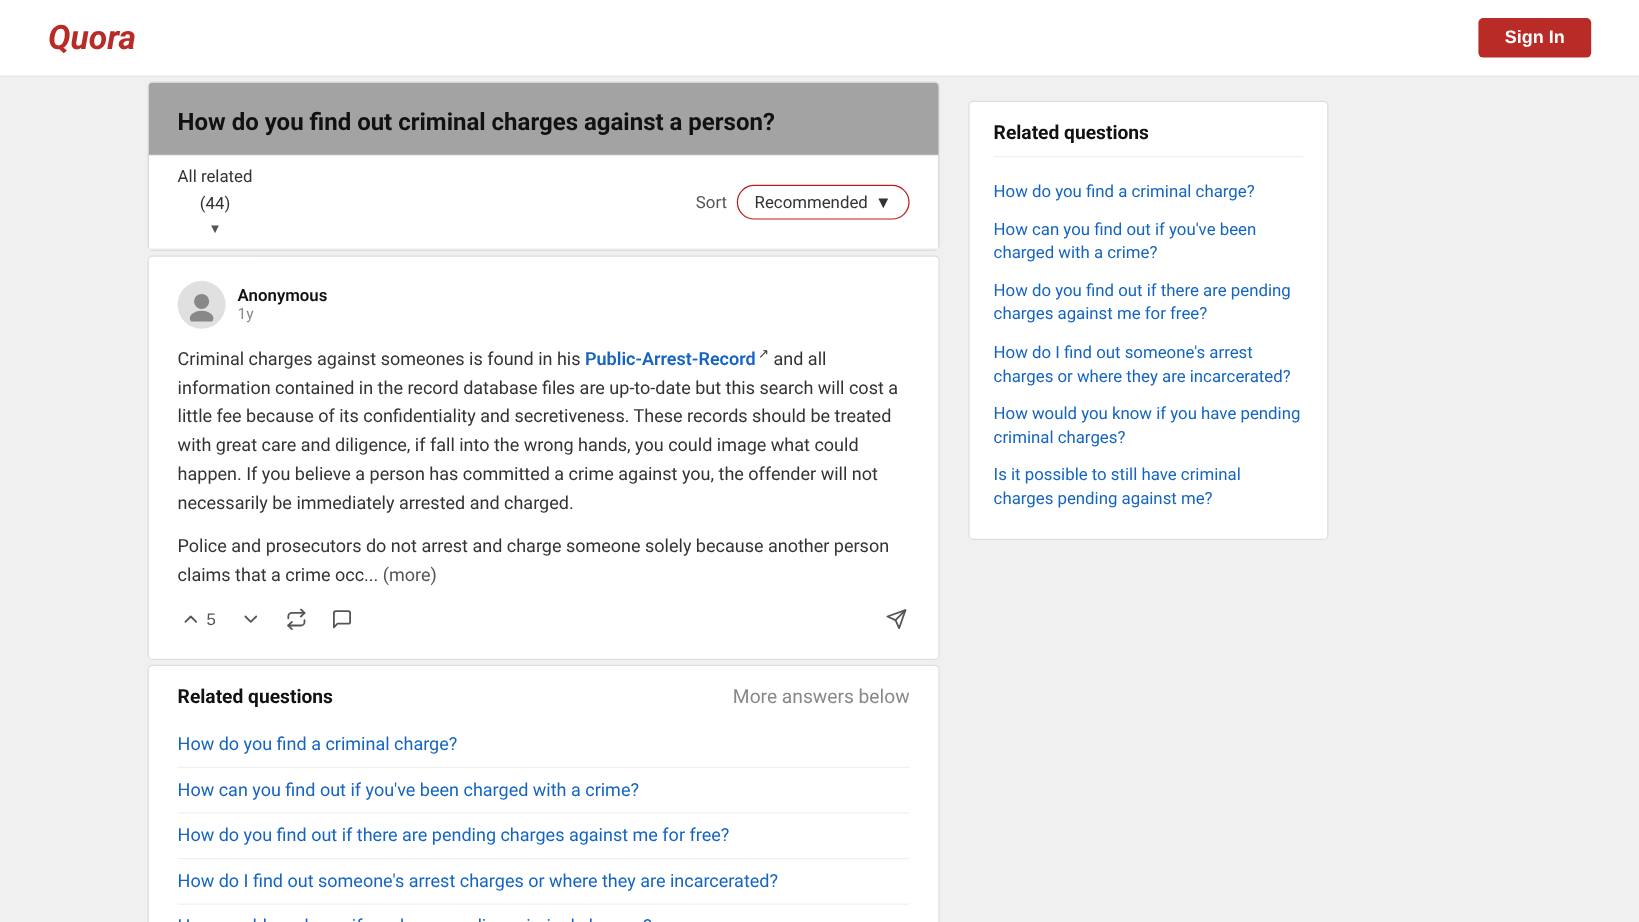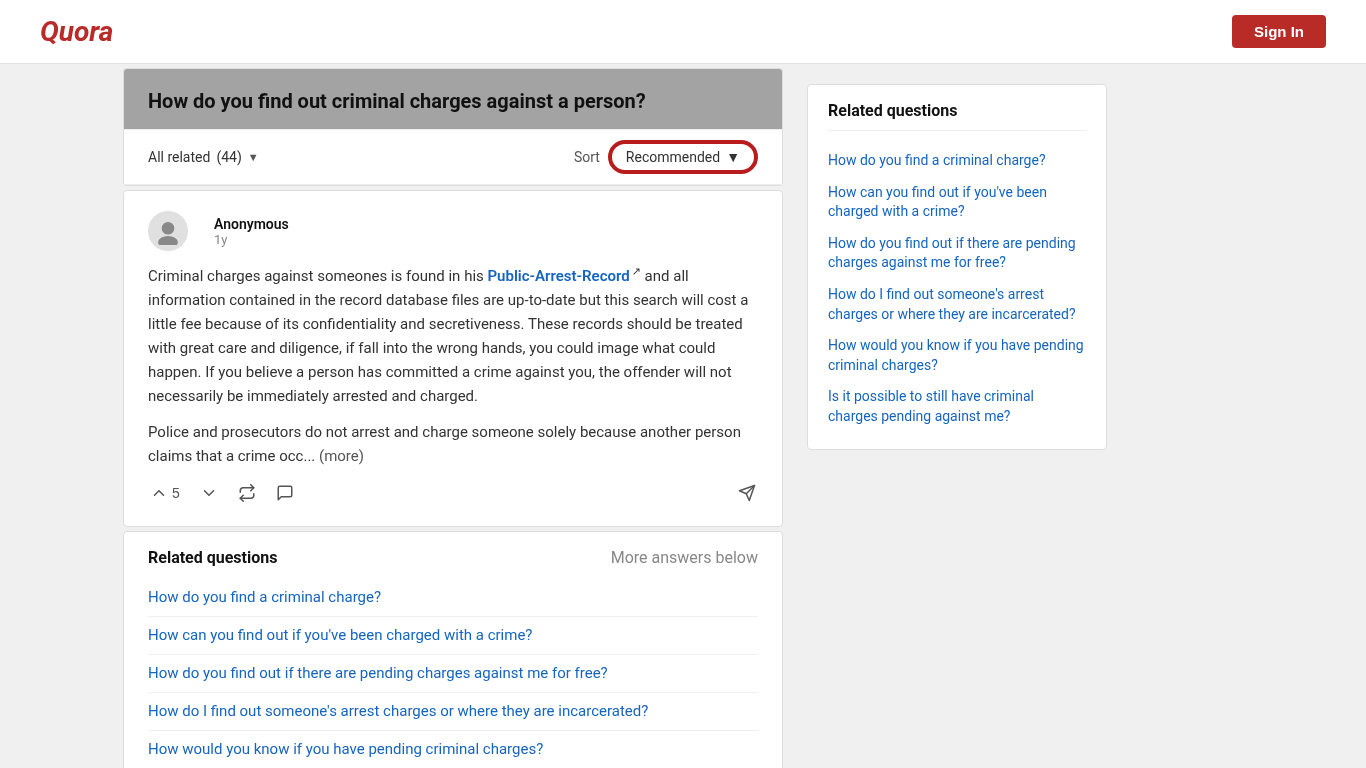--- a/index.html
+++ b/index.html
@@ -105,35 +105,36 @@
       border-bottom: 1px solid #eee;
       background: #fff;
     }
     .all-related {
       display: flex;
       align-items: center;
       gap: 6px;
       font-size: 14px;
       color: #333;
       cursor: pointer;
+      flex-direction: column;
     }
     .chevron-down {
       font-size: 11px;
       color: #555;
     }
     .sort-label {
       margin-left: auto;
       font-size: 14px;
       color: #555;
       margin-right: 8px;
     }
     .sort-dropdown {
       display: flex;
       align-items: center;
-      border: 4px solid #b91c1c;
+      border: 1px solid #b91c1c;
       border-radius: 20px;
       padding: 5px 14px;
       font-size: 14px;
       cursor: pointer;
       gap: 6px;
       color: #333;
       background: #fff;
     }
 
     
@@ -141,21 +142,21 @@
       background: #fff;
       border: 1px solid #ddd;
       border-radius: 4px;
       padding: 20px 24px;
       margin-bottom: 4px;
     }
     .answer-author {
       display: flex;
       align-items: center;
       margin-bottom: 12px;
-      gap: 26px;
+      gap: 10px;
     }
     .avatar {
       width: 40px;
       height: 40px;
       border-radius: 50%;
       background: #555;
       display: flex;
       align-items: center;
       justify-content: center;
       overflow: hidden;

